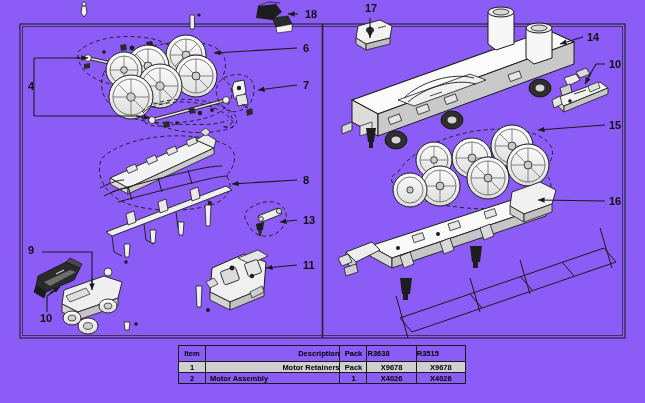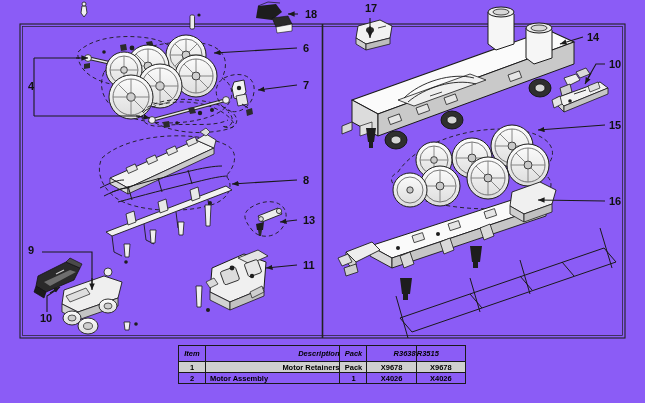--- a/index.html
+++ b/index.html
@@ -561,25 +561,25 @@
     <text x="587" y="41">14</text>
     <text x="609" y="68">10</text>
     <text x="609" y="129">15</text>
     <text x="609" y="205">16</text>
   </g>
 
 </svg>
 
 <table class="tbl" style="left:178px; top:345px; width:288px; font-size:7.5px;">
   <tbody>
-  <tr style="height:16px;font-style:italic;">
+  <tr style="height:16px;">
     <th style="width:26px;text-align:center;">Item</th>
     <th style="text-align:right;padding-left:4px;">Description</th>
     <th style="width:26px;text-align:center;">Pack</th>
-    <th style="text-align:right;">R3638</th>
+    <th style="text-align:left;">R3638</th>
     <th style="text-align:left;">R3515</th>
   </tr>
   <tr style="height:11px;background:#cfcfcf;">
     <td style="text-align:center;font-weight:bold;">1</td>
     <td style="text-align:right;padding-left:4px;font-weight:bold;">Motor Retainers</td>
     <td style="text-align:center;font-weight:bold;">Pack</td>
     <td style="text-align:center;font-weight:bold;">X9678</td>
     <td style="text-align:center;font-weight:bold;">X9678</td>
   </tr>
   <tr style="height:11px;">

